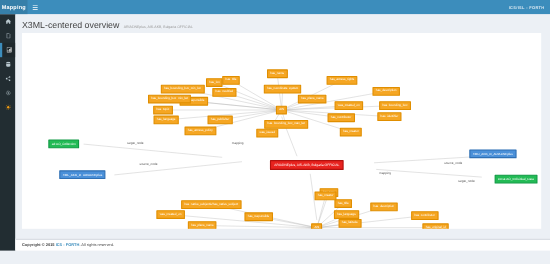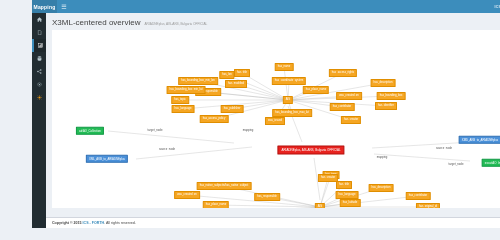--- a/index.html
+++ b/index.html
@@ -2,21 +2,21 @@
 <html><head>
 <meta charset="utf-8">
 <style>
   * { box-sizing: border-box; margin: 0; padding: 0; }
   html, body {
     width: 500px; height: 228px;
     font-family: "Liberation Sans", sans-serif;
     background: #ecf0f5;
     overflow: hidden;
   }
-  .app { position: relative; width: 450px; height: 228px; margin-left: 32px; }
+  .app { position: relative; width: 450px; height: 228px; }
 
   
   .topbar { position: absolute; left: 0; top: 0; width: 500px; height: 13px;
             background: #3c8dbc; display: flex; align-items: center; }
   .logo { width: 25px; height: 13px; background: #367fa9; color: #fff;
           font-size: 5px; font-weight: bold; display: flex; align-items: center;
           justify-content: center; letter-spacing: .2px; }
   .ham { width: 14px; height: 13px; color: #fff; font-size: 6px;
          display: flex; align-items: center; justify-content: center; }
   .topbar-right { margin-left: auto; color: #dbeaf3; font-size: 3.6px;

